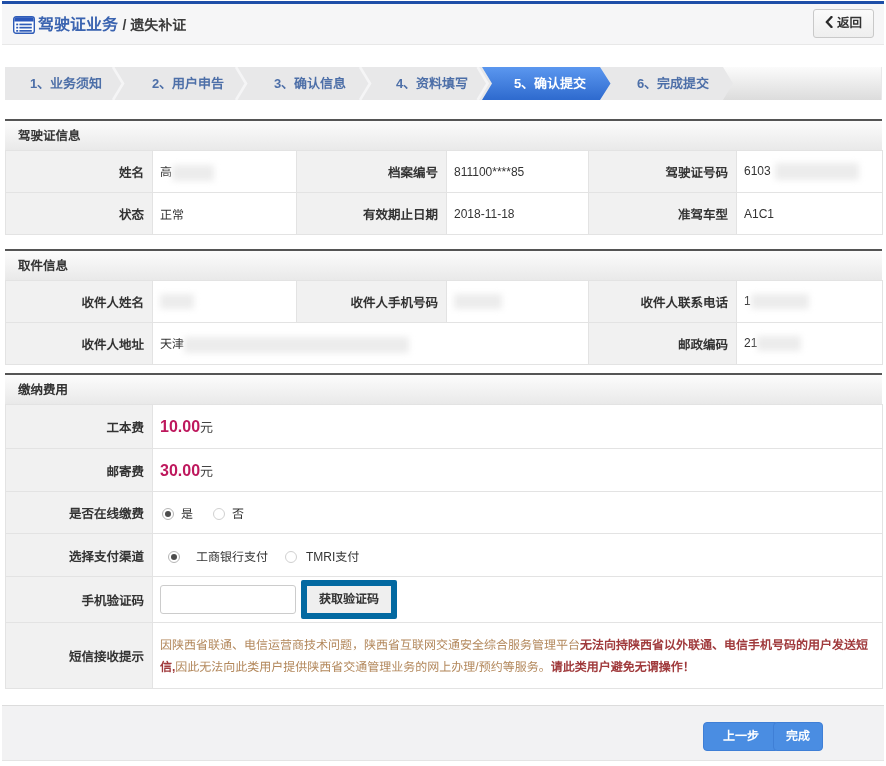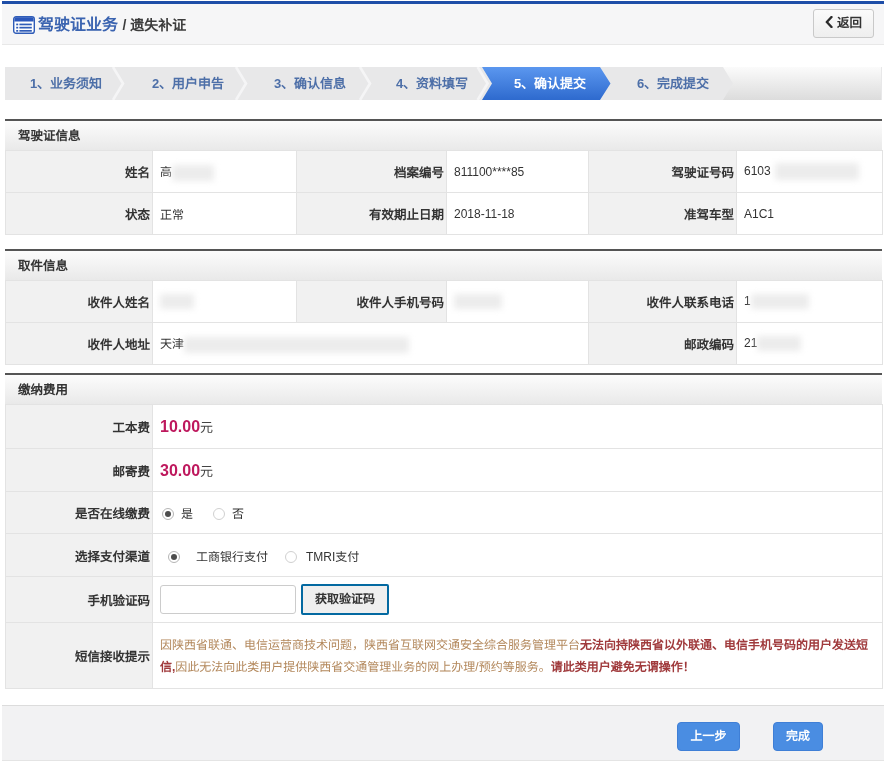--- a/index.html
+++ b/index.html
@@ -8,31 +8,31 @@
 .phead{position:absolute;left:2px;top:4px;width:882px;height:40px;background:#f6f6f7;border-bottom:1px solid #e8e8e8;}
 .hicon{position:absolute;left:11px;top:12px;}
 .htitle{position:absolute;left:36px;top:0;height:40px;line-height:42px;font-size:16px;font-weight:bold;color:#3a63b0;}
 .htitle .sub{font-weight:bold;font-size:14px;color:#3c3c3c;}
 .backbtn{position:absolute;right:10px;top:5px;width:59px;height:27px;border:1px solid #c9c9c9;border-radius:3px;background:linear-gradient(#fbfbfb,#eeeeee);text-align:center;line-height:27px;font-size:12.5px;color:#333;font-weight:bold;}
 .steps{position:absolute;left:5px;top:67px;}
 .sec{position:absolute;left:5px;width:877px;}
 .sechead{border-top:2px solid #555;background:linear-gradient(#fcfcfc,#e9e9e9);height:31px;line-height:31px;padding-left:13px;font-weight:bold;font-size:12.5px;color:#333;box-sizing:border-box;}
 table.t{border-collapse:collapse;width:877px;table-layout:fixed;}
 table.t td{border:1px solid #e3e3e3;color:#333;padding:0;}
-table.t td.lab{background:#f1f1f1;text-align:right;padding-right:2px;font-weight:bold;font-size:12.5px;}
+table.t td.lab{background:#f1f1f1;text-align:right;padding-right:8px;font-weight:bold;font-size:12.5px;}
 table.t td.val{background:#fff;padding-left:7px;text-align:left;position:relative;font-size:12px;}
 .blur{display:inline-block;background:#ececec;filter:blur(3px);vertical-align:middle;border-radius:2px;}
 .fee{color:#be185d;font-size:16px;font-weight:bold;}
 .yuan{color:#444;font-size:13px;}
 .radio{display:inline-block;width:10px;height:10px;border-radius:50%;border:1px solid #d0d0d0;background:#fff;vertical-align:-2px;position:relative;}
 .radio.on{border-color:#b5b5b5;}
 .radio.on:after{content:"";position:absolute;left:2px;top:2px;width:6px;height:6px;border-radius:50%;background:#4d4d4d;}
 .rlab{font-size:12px;color:#333;margin:0 20px 0 7px;}
 .vinput{display:inline-block;width:134px;height:27px;border:1px solid #ccc;border-radius:3px;background:#fff;vertical-align:middle;}
-.vbtn{display:inline-block;width:84px;height:27px;border:2px solid #0369a1;border-radius:2px;background:#efefef;text-align:center;line-height:27px;font-size:12px;font-weight:bold;color:#333;vertical-align:middle;margin-left:5px;}
+.vbtn{display:inline-block;width:84px;height:27px;border:6px solid #0369a1;border-radius:2px;background:#efefef;text-align:center;line-height:27px;font-size:12px;font-weight:bold;color:#333;vertical-align:middle;margin-left:5px;}
 table.t td.val.hint{font-size:12px;line-height:22px;color:#b3885c;font-weight:normal;}
 .hint b{color:#a03a3c;}
 .footer{position:absolute;left:2px;top:705px;width:882px;height:54px;background:#f2f2f3;border-top:1px solid #dcdcdc;border-bottom:1px solid #e4e4e4;box-sizing:content-box;}
 .fbtn{position:absolute;top:16px;height:29px;background:#4a8de2;border:1px solid #3f7fd6;border-radius:4px;color:#fff;font-size:12px;font-weight:bold;text-align:center;line-height:27px;box-sizing:border-box;}
 </style></head>
 <body>
 <div class="page">
   <div class="topline"></div>
   <div class="phead">
     <svg class="hicon" width="22" height="18" viewBox="0 0 22 18">
@@ -172,16 +172,16 @@
       </tr>
       <tr style="height:66px;">
         <td class="lab">短信接收提示</td>
         <td class="val hint" style="padding-left:7px;padding-right:8px;">因陕西省联通、电信运营商技术问题，陕西省互联网交通安全综合服务管理平台<b>无法向持陕西省以外联通、电信手机号码的用户发送短</b><br><b>信,</b>因此无法向此类用户提供陕西省交通管理业务的网上办理/预约等服务。<b>请此类用户避免无谓操作！</b></td>
       </tr>
     </tbody>
       </table>
   </div>
 
   <div class="footer">
-    <div class="fbtn" style="left:675px;width:63px;">上一步</div>
+    <div class="fbtn" style="left:701px;width:76px;">上一步</div>
     <div class="fbtn" style="left:771px;width:50px;">完成</div>
   </div>
 </div>
 
 </body></html>

